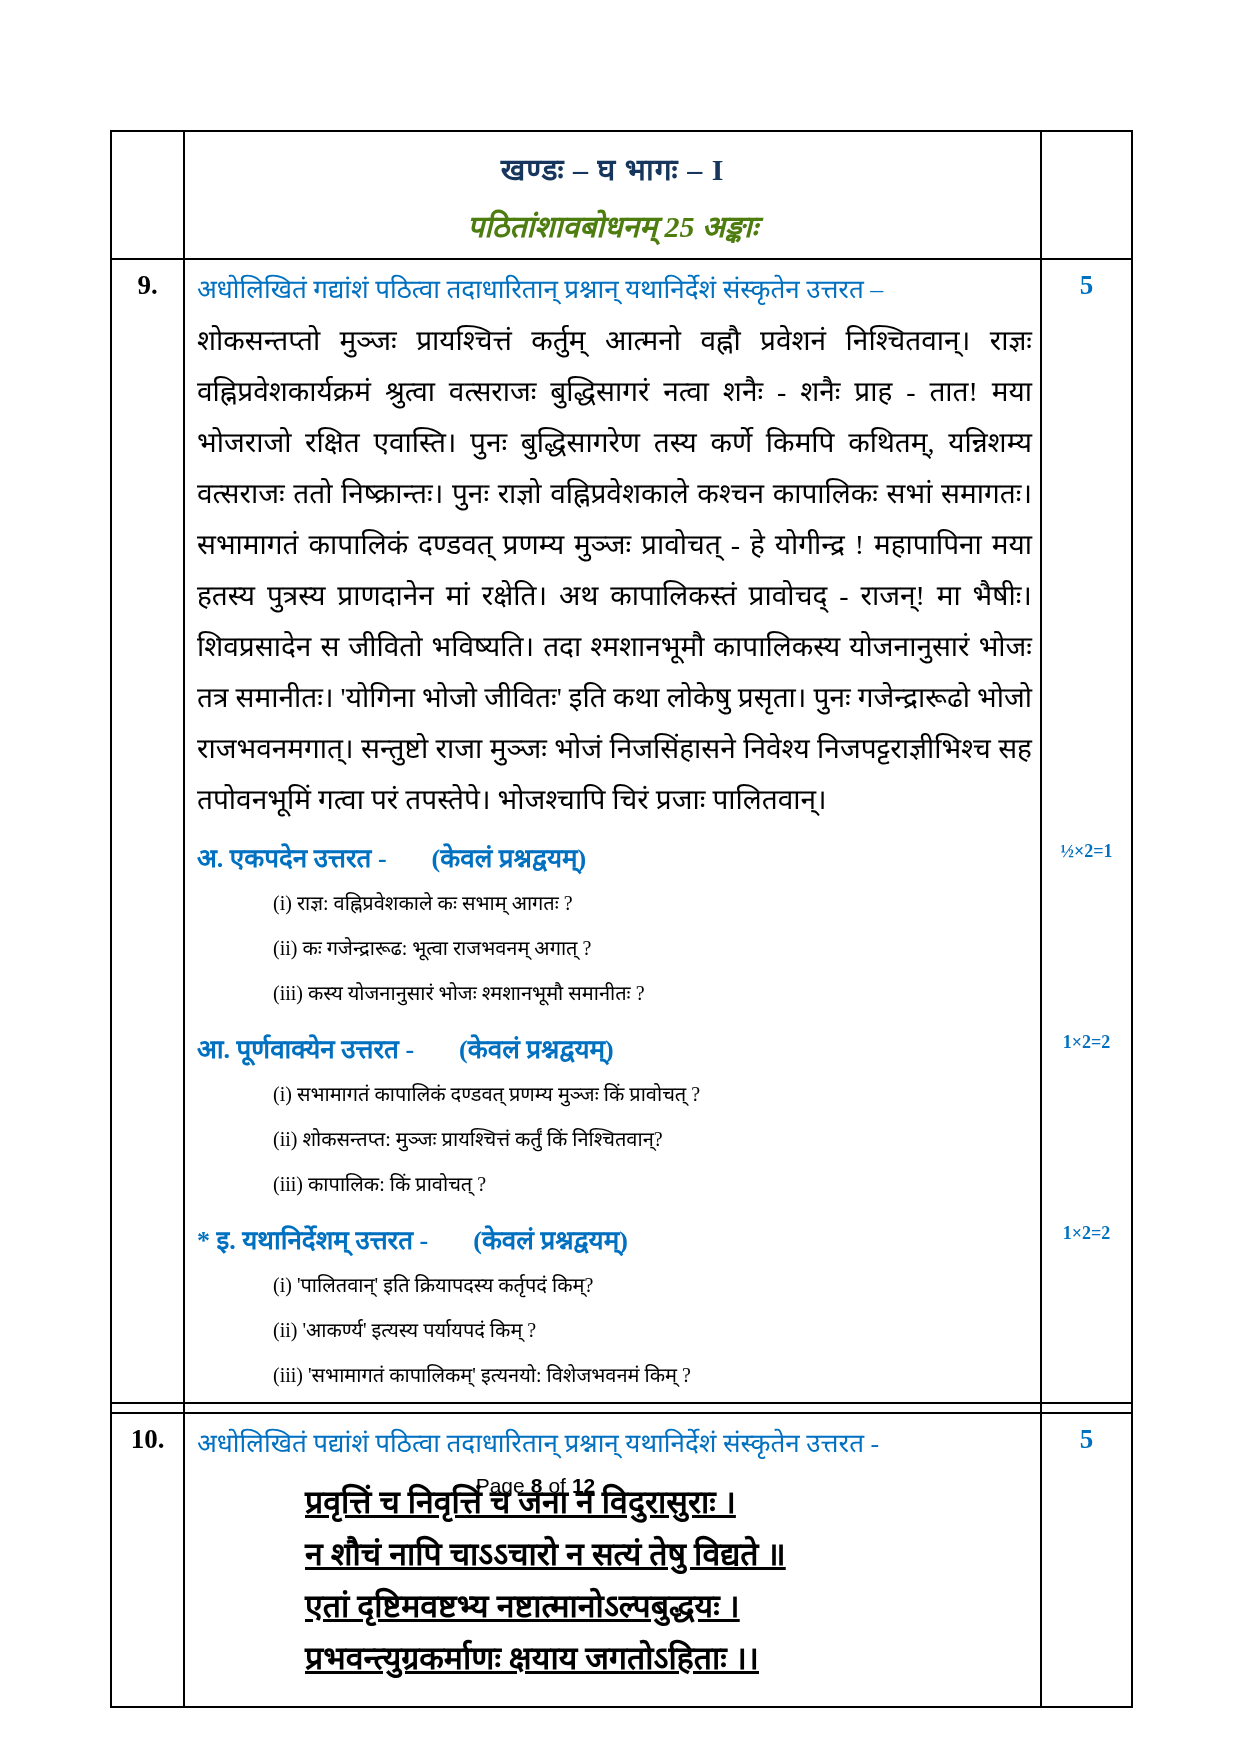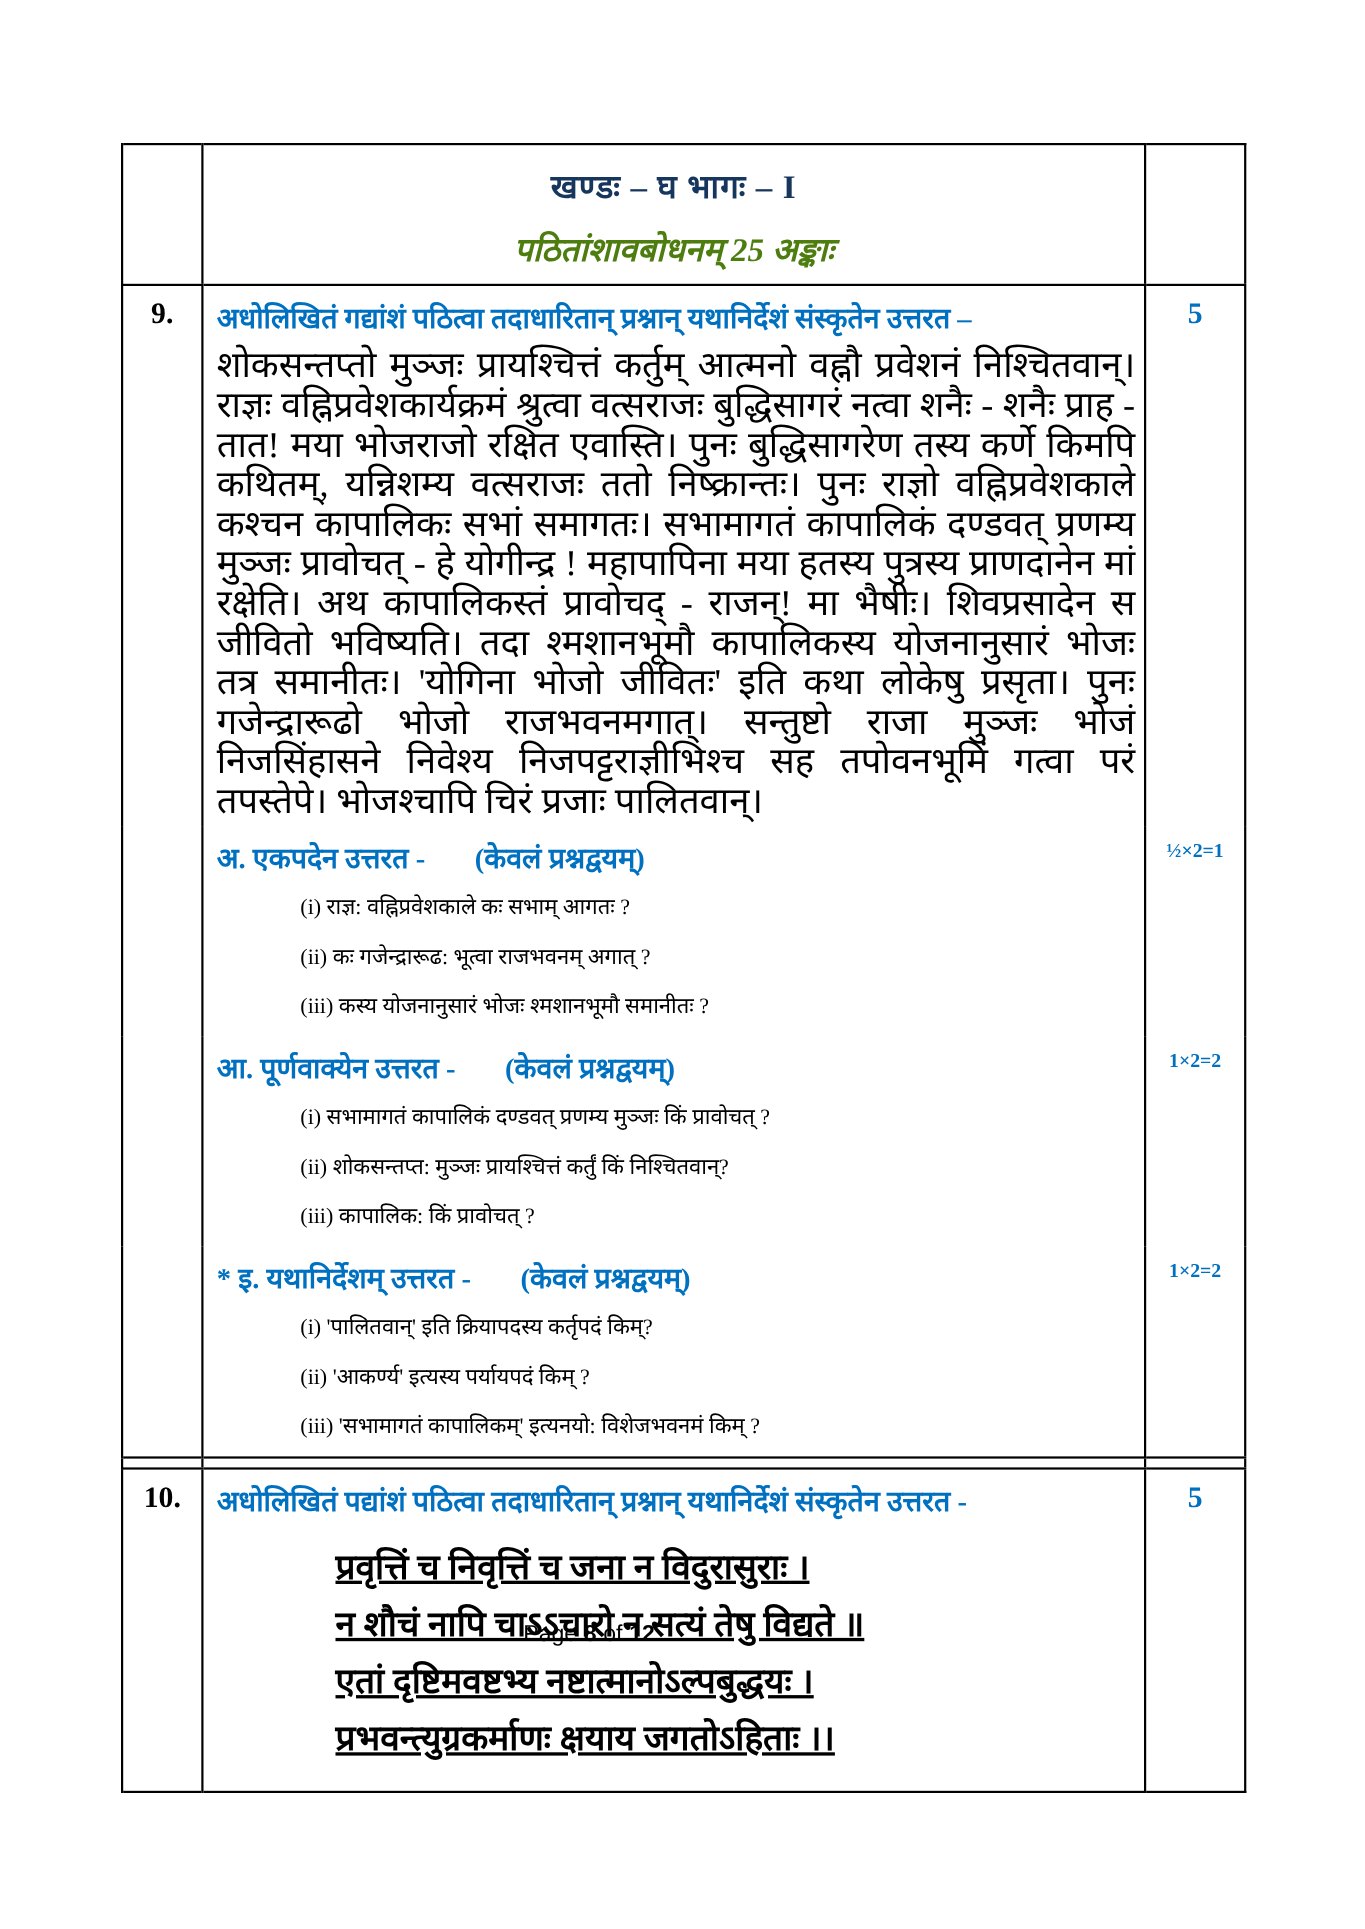--- a/index.html
+++ b/index.html
@@ -27,25 +27,25 @@
   .header-cell { text-align: center; padding: 16px 0 12px 0; }
   .hdr1 { color: #17365D; font-weight: bold; font-size: 30px; letter-spacing: 1px; }
   .hdr2 { color: #4d7c0f; font-weight: bold; font-size: 30px; margin-top: 16px; font-style: italic; }
 
   .num-cell { text-align: center; font-weight: bold; font-size: 27px; padding-top: 10px; }
   .marks-cell { text-align: center; }
   .marks { color: #0070C0; font-weight: bold; font-size: 27px; padding-top: 10px; }
   .marks.small { font-size: 18px; padding-top: 12px; }
 
   .prompt {
-    color: #0070C0; font-weight: bold; font-size: 26px;
+    color: #0070C0; font-weight: normal; font-size: 26px;
     padding: 10px 28px 0 12px; line-height: 40px;
   }
   .passage {
-    font-size: 33px; line-height: 36px; text-align: justify;
+    font-size: 28px; line-height: 51px; text-align: justify;
     padding: 5px 8px 4px 12px;
   }
   .section-head {
     color: #0070C0; font-weight: bold; font-size: 26px;
     padding: 10px 0 0 12px; line-height: 40px;
   }
   .section-note { margin-left: 45px; }
   .subq-list { padding: 2px 0 4px 0; }
   .subq { font-size: 20px; line-height: 45px; margin-left: 88px; }
 

